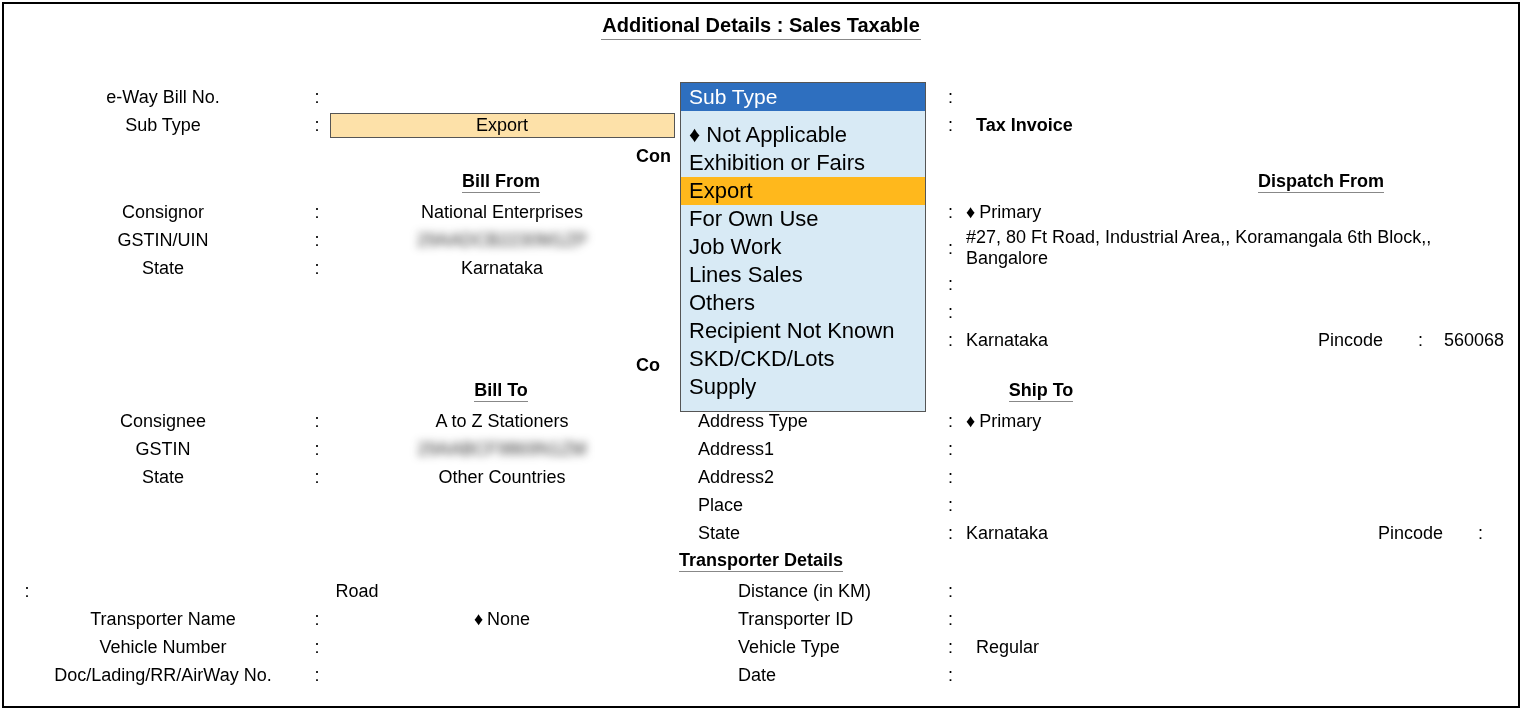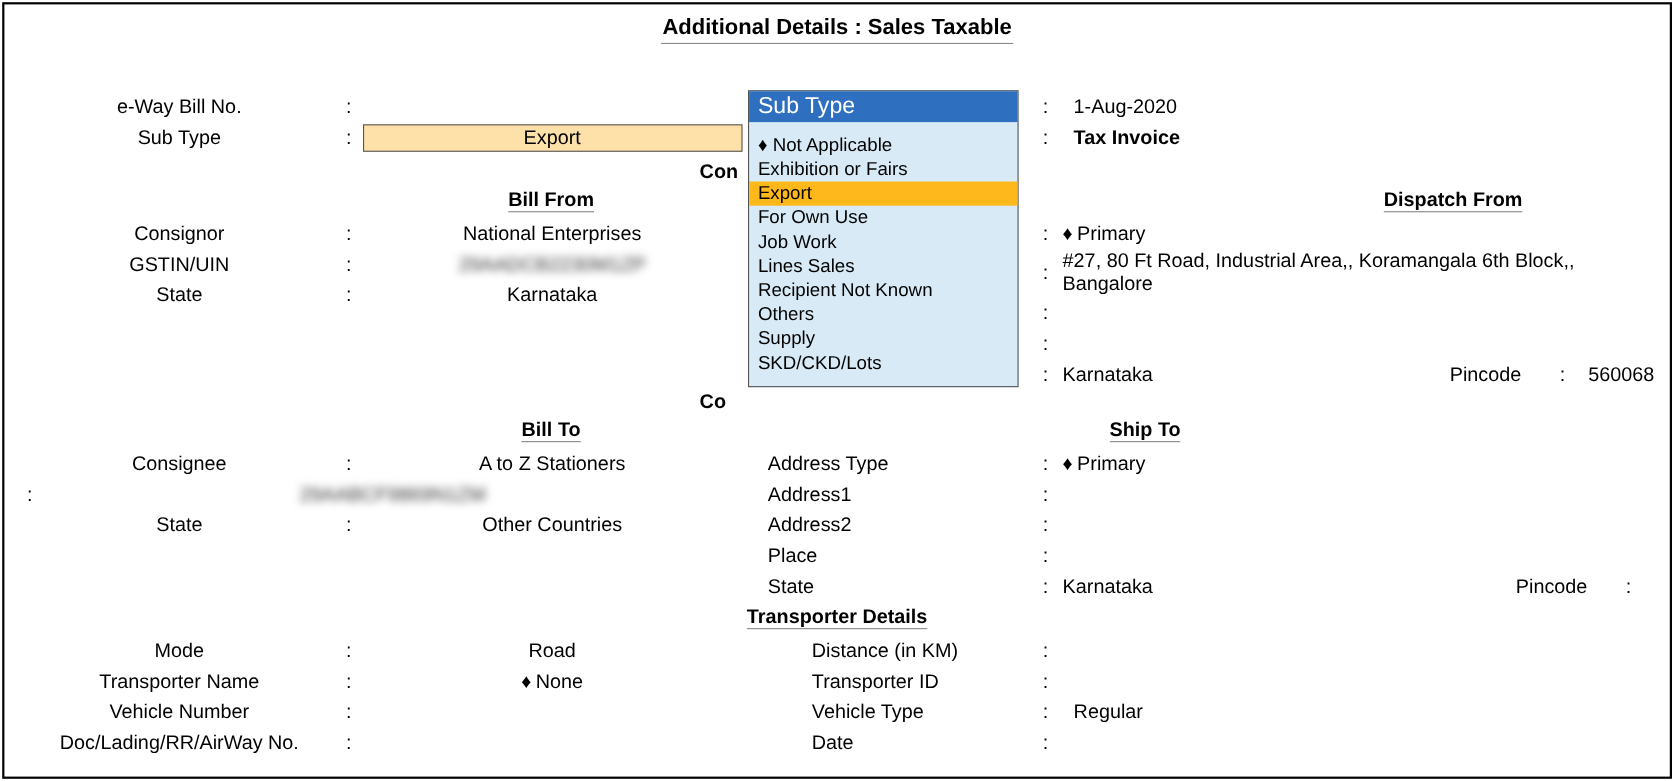--- a/index.html
+++ b/index.html
@@ -74,21 +74,21 @@
   }
   .dropdown-header {
     background: #2E6FBF;
     color: #fff;
     font-size: 21px;
     padding: 2px 8px;
   }
   .dropdown-gap { height: 8px; }
   .dropdown-item {
     padding: 1px 8px;
-    font-size: 17px;
+    font-size: 22px;
     cursor: pointer;
   }
   .dropdown-item.selected {
     background: #FFB81C;
     color: #000;
   }
   .dropdown-body { padding: 2px 0 10px 0; }
   .indent-for-header { padding-left: 306px; }
   .center-sec {
     text-align: center;
@@ -122,21 +122,20 @@
         <div class="colon">:</div>
         <div class="value">
           <span class="input-highlight">Export</span>
         </div>
       </div>
     </div>
     <div class="col-right">
       <div class="row">
         <div class="label"></div>
         <div class="colon">:</div>
-        <div class="value" style="padding-left:10px;">1-Aug-2020</div>
       </div>
       <div class="row">
         <div class="label"></div>
         <div class="colon">:</div>
         <div class="value" style="padding-left:10px;font-weight:bold;">Tax Invoice</div>
       </div>
     </div>
   </div>
 
   <div class="center-sec-partial">
@@ -205,20 +204,21 @@
 
   <div class="two-col">
     <div class="col-left">
       <div class="indent-for-header"><span class="section-header">Bill To</span></div>
       <div class="row">
         <div class="label">Consignee</div>
         <div class="colon">:</div>
         <div class="value">A to Z Stationers</div>
       </div>
       <div class="row">
+        <div class="label">GSTIN</div>
         <div class="colon">:</div>
         <div class="value blur">29AABCF9869N1ZM</div>
       </div>
       <div class="row">
         <div class="label">State</div>
         <div class="colon">:</div>
         <div class="value">Other Countries</div>
       </div>
     </div>
     <div class="col-right">
@@ -258,21 +258,20 @@
     </div>
   </div>
 
   <div class="center-sec" style="margin-top:2px;">
     <span class="section-header">Transporter Details</span>
   </div>
 
   <div class="two-col">
     <div class="col-left">
       <div class="row">
-        <div class="label">Mode</div>
         <div class="colon">:</div>
         <div class="value">Road</div>
       </div>
       <div class="row">
         <div class="label">Transporter Name</div>
         <div class="colon">:</div>
         <div class="value diamond">None</div>
       </div>
       <div class="row">
         <div class="label">Vehicle Number</div>
@@ -312,20 +311,20 @@
   <div class="dropdown">
     <div class="dropdown-header">Sub Type</div>
     <div class="dropdown-body" id="dropdown-body">
         <div class="dropdown-gap"></div>
         <div class="dropdown-item">♦ Not Applicable</div>
         <div class="dropdown-item">Exhibition or Fairs</div>
         <div class="dropdown-item selected">Export</div>
         <div class="dropdown-item">For Own Use</div>
         <div class="dropdown-item">Job Work</div>
         <div class="dropdown-item">Lines Sales</div>
+        <div class="dropdown-item">Others</div>
         <div class="dropdown-item">Recipient Not Known</div>
-        <div class="dropdown-item">Others</div>
+        <div class="dropdown-item">SKD/CKD/Lots</div>
         <div class="dropdown-item">Supply</div>
-        <div class="dropdown-item">SKD/CKD/Lots</div>
       </div>
   </div>
 
 </div>
 
 </body></html>

